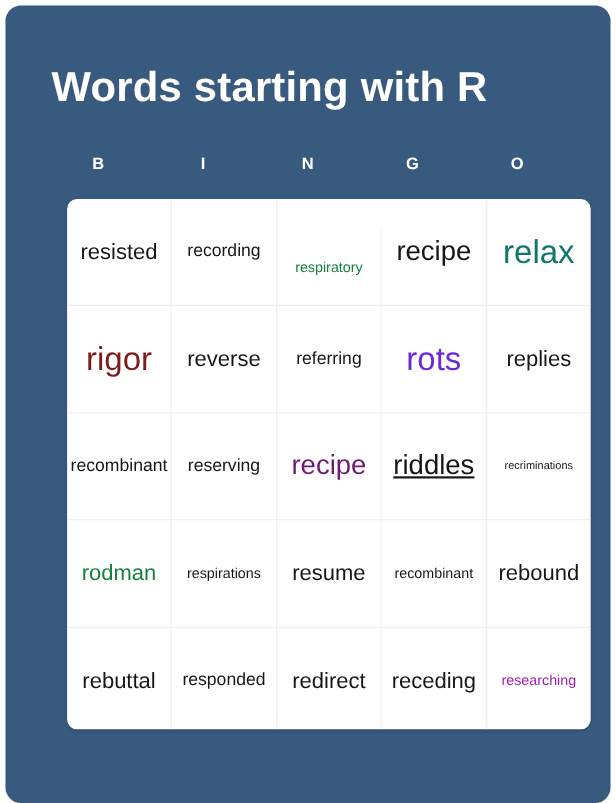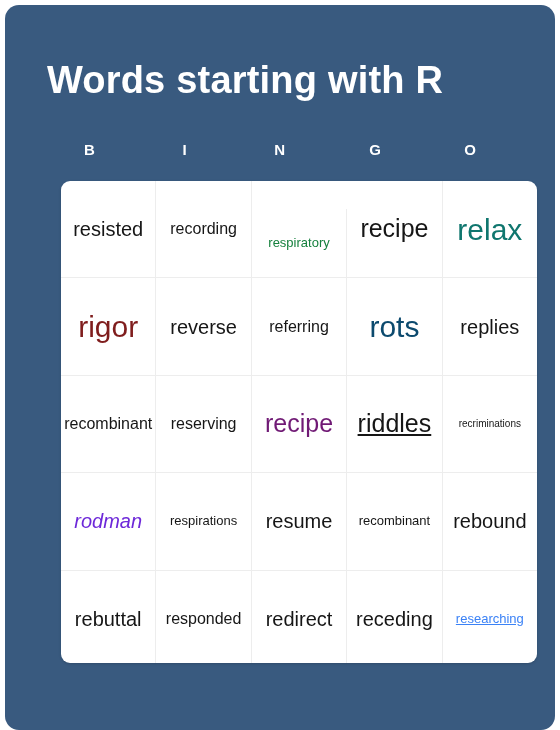--- a/index.html
+++ b/index.html
@@ -123,42 +123,42 @@
       <div class="grid-cell fs-sm" style="color: rgb(22, 22, 22);">recording</div>
       <div class="grid-cell fs-xs" style="color: #15803d; margin-top: 28px;">respiratory</div>
       <div class="grid-cell fs-lg" style="color: rgb(22, 22, 22);">recipe</div>
       <div class="grid-cell fs-xl" style="color: #0f766e;">relax</div>
     </div>
 
     <div class="grid-row">
       <div class="grid-cell fs-xl" style="color: #7f1d1d;">rigor</div>
       <div class="grid-cell fs-md" style="color: rgb(22, 22, 22);">reverse</div>
       <div class="grid-cell fs-sm" style="color: rgb(22, 22, 22);">referring</div>
-      <div class="grid-cell fs-xl" style="color: #0c4a6e;">rots</div>
+      <div class="grid-cell fs-xl" style="color: #6d28d9;">rots</div>
       <div class="grid-cell fs-md" style="color: rgb(22, 22, 22);">replies</div>
     </div>
 
     <div class="grid-row">
       <div class="grid-cell fs-sm" style="color: rgb(22, 22, 22);">recombinant</div>
       <div class="grid-cell fs-sm" style="color: rgb(22, 22, 22);">reserving</div>
       <div class="grid-cell fs-lg" style="color: #701a75;">recipe</div>
       <div class="grid-cell fs-lg" style="color: rgb(22, 22, 22); text-decoration: underline;">riddles</div>
       <div class="grid-cell fs-xxs" style="color: rgb(22, 22, 22);">recriminations</div>
     </div>
 
     <div class="grid-row">
-      <div class="grid-cell fs-md" style="color: #6d28d9; font-style: italic;">rodman</div>
+      <div class="grid-cell fs-md" style="color: #15803d;">rodman</div>
       <div class="grid-cell fs-xs" style="color: rgb(22, 22, 22);">respirations</div>
       <div class="grid-cell fs-md" style="color: rgb(22, 22, 22);">resume</div>
       <div class="grid-cell fs-xs" style="color: rgb(22, 22, 22); text-align: center;">recombinant</div>
       <div class="grid-cell fs-md" style="color: rgb(22, 22, 22);">rebound</div>
     </div>
 
     <div class="grid-row">
       <div class="grid-cell fs-md" style="color: rgb(22, 22, 22);">rebuttal</div>
       <div class="grid-cell fs-sm" style="color: rgb(22, 22, 22);">responded</div>
       <div class="grid-cell fs-md" style="color: rgb(22, 22, 22);">redirect</div>
       <div class="grid-cell fs-md" style="color: rgb(22, 22, 22);">receding</div>
-      <div class="grid-cell fs-xs" style="color: #3b82f6; text-decoration: underline;">researching</div>
+      <div class="grid-cell fs-xs" style="color: #a21caf;">researching</div>
     </div>
 
   </div>
 </div>
 
 </body></html>

